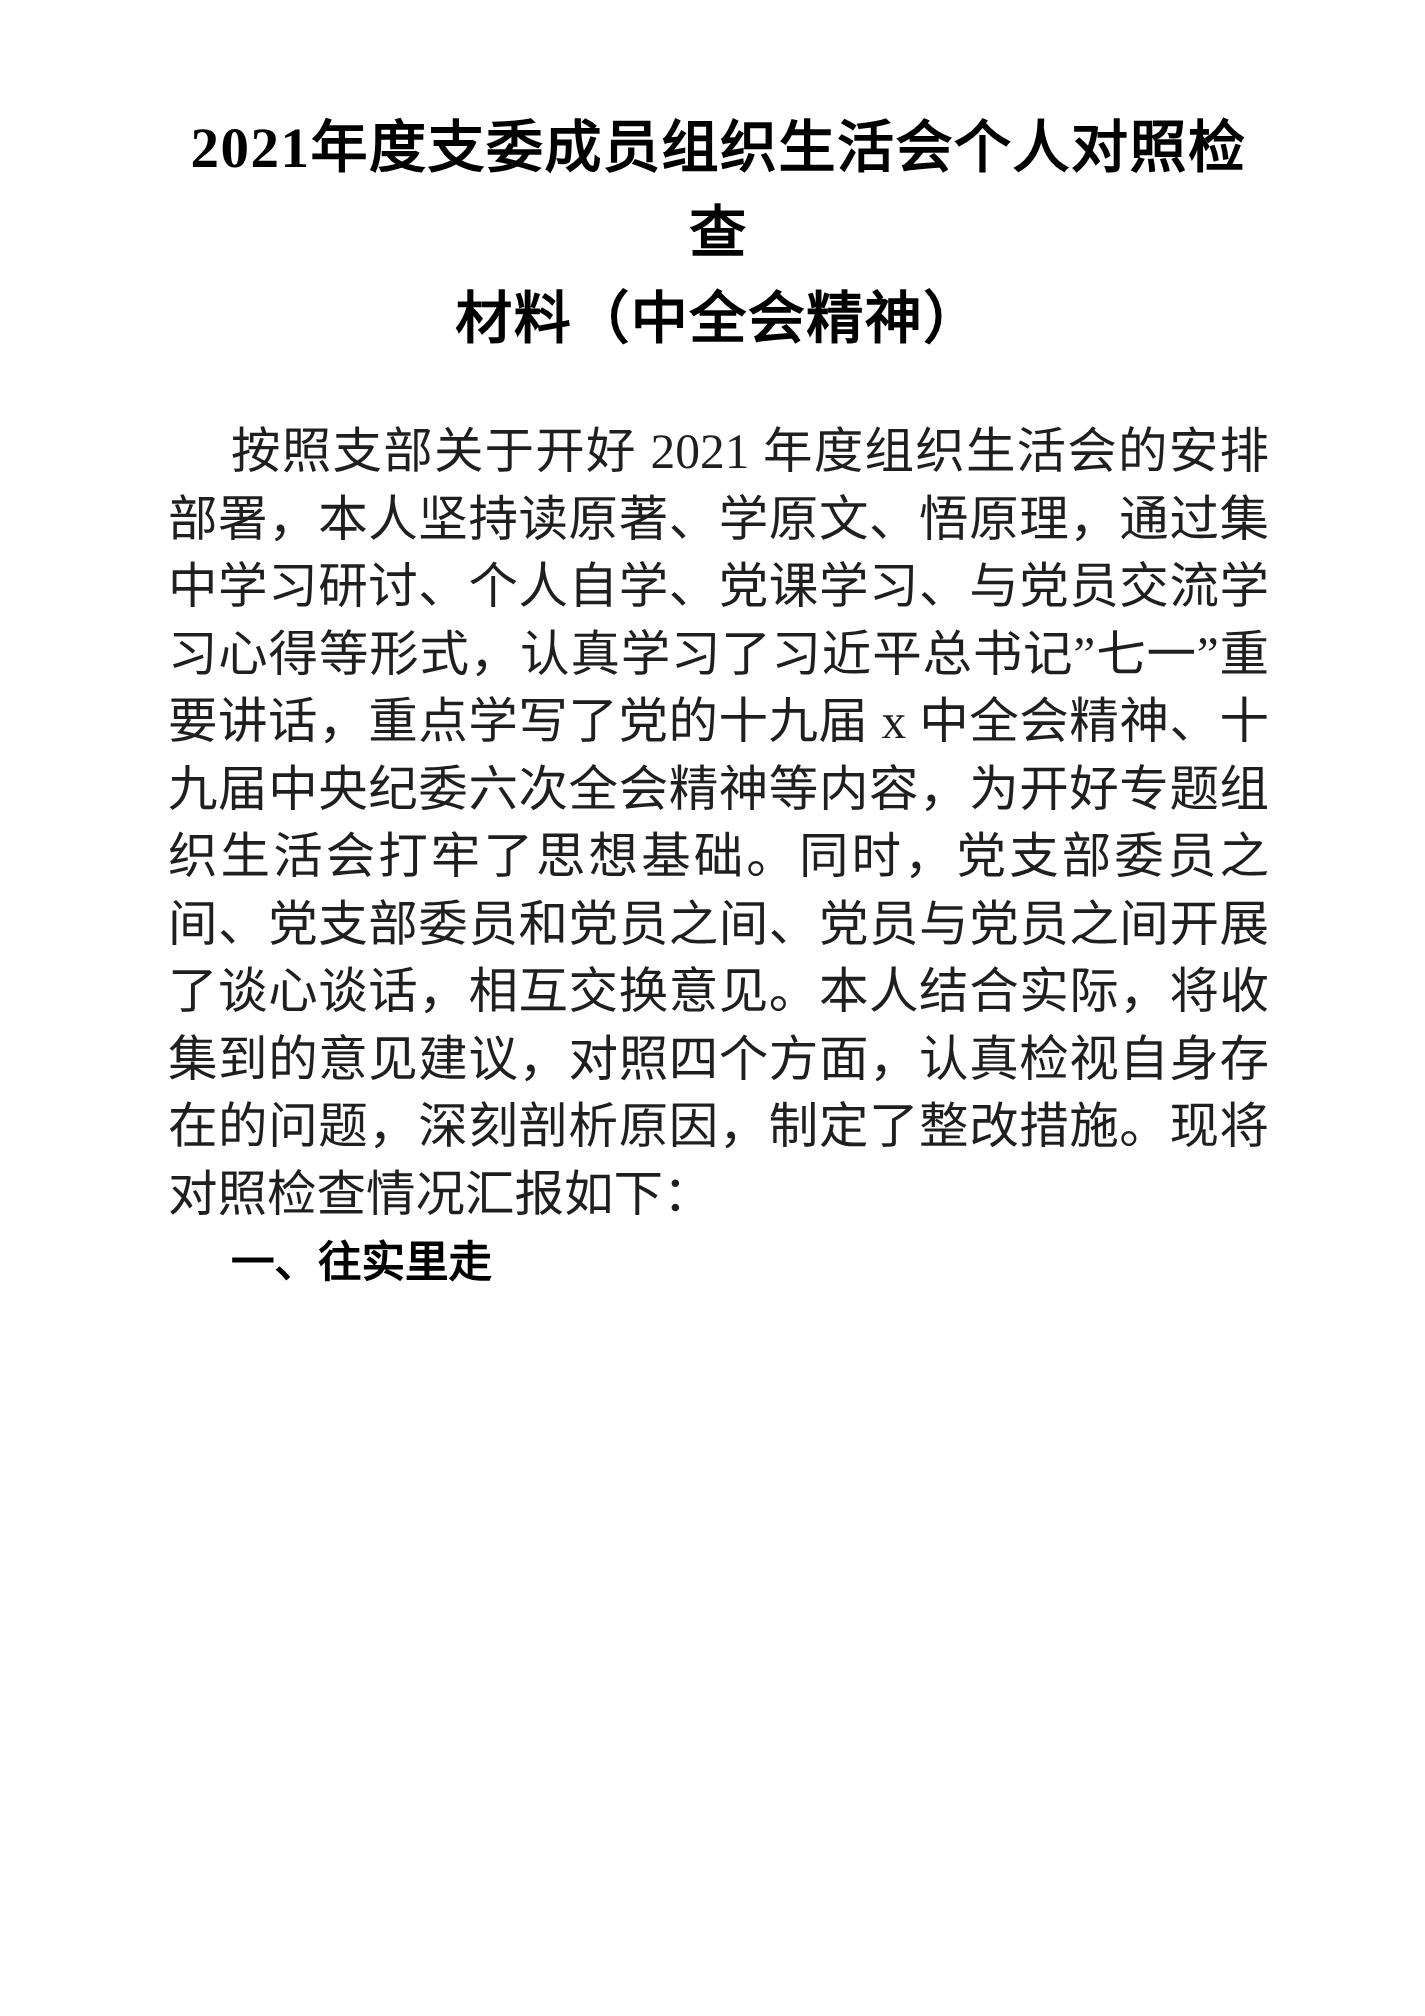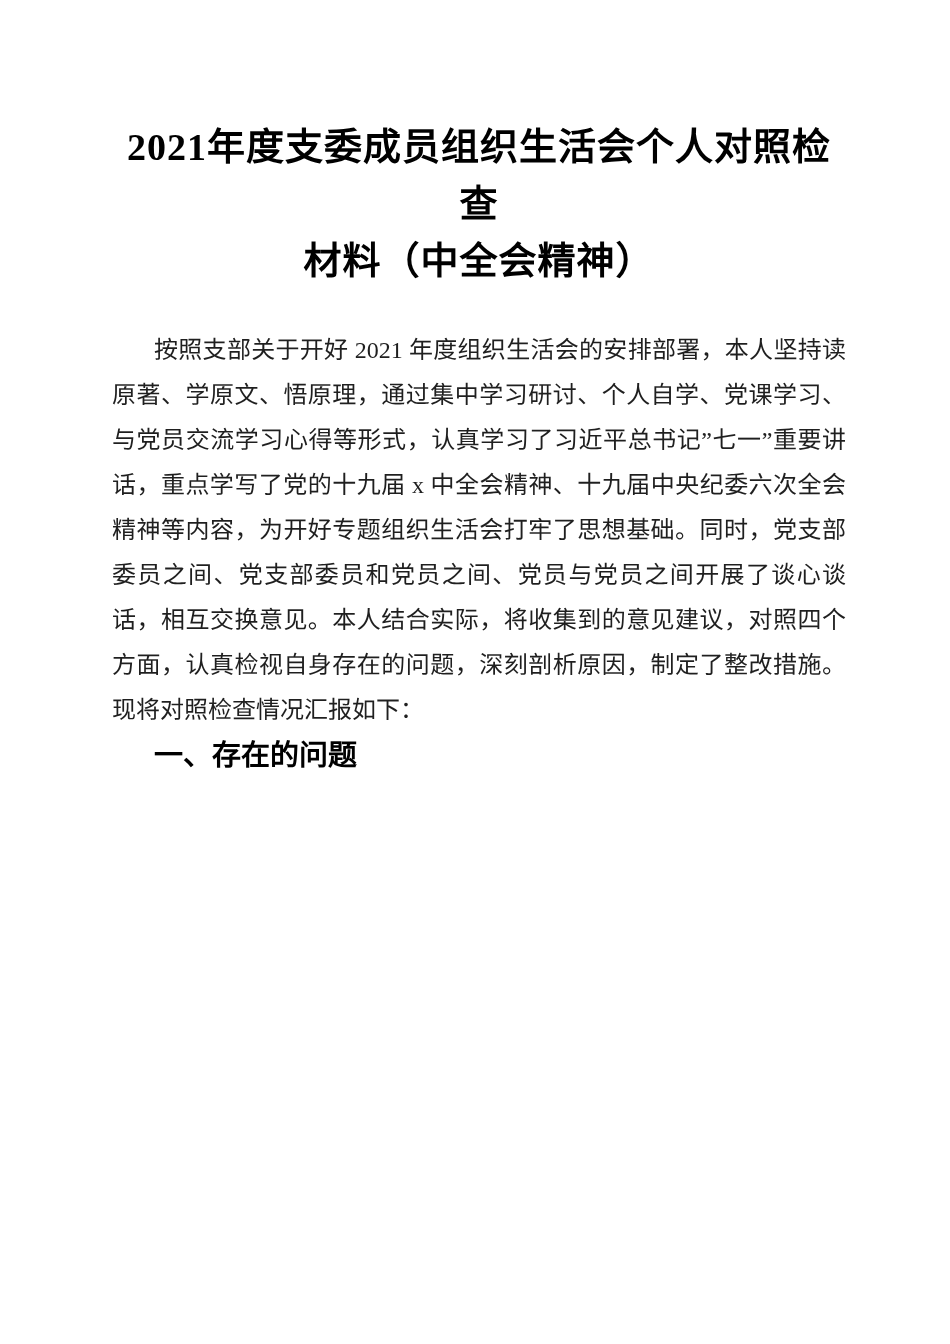--- a/index.html
+++ b/index.html
@@ -3,36 +3,36 @@
 <meta charset="utf-8">
 <style>
   * { margin: 0; padding: 0; box-sizing: border-box; }
   html, body { background: #ffffff; }
   .page {
     position: relative;
     width: 950px;
     height: 1344px;
     background: #ffffff;
     overflow: hidden;
-    padding: 119px 104px 0 112px;
+    padding: 71px 104px 0 112px;
     color: #1b1b1b;
     font-family: "Liberation Serif", "DejaVu Serif", serif;
   }
   .doc-title {
     text-align: center;
     font-size: 38px;
     font-weight: 700;
     line-height: 57px;
     margin-bottom: 38px;
     color: #000000;
     letter-spacing: 1px;
   }
   .title-line { display: block; }
   .body-para {
-    font-size: 24px;
+    font-size: 33px;
     line-height: 45px;
     text-align: justify;
     text-justify: inter-character;
     text-indent: 42px;
     color: #1f1f1f;
   }
   .section-heading {
     font-size: 29px;
     line-height: 45px;
     font-weight: 700;
@@ -45,15 +45,15 @@
 <body>
 
 <div class="page">
   <h1 class="doc-title">
     <span class="title-line">2021年度支委成员组织生活会个人对照检查</span>
     <span class="title-line">材料（中全会精神）</span>
   </h1>
 
   <p class="body-para">按照支部关于开好 2021 年度组织生活会的安排部署，本人坚持读原著、学原文、悟原理，通过集中学习研讨、个人自学、党课学习、与党员交流学习心得等形式，认真学习了习近平总书记”七一”重要讲话，重点学写了党的十九届 x 中全会精神、十九届中央纪委六次全会精神等内容，为开好专题组织生活会打牢了思想基础。同时，党支部委员之间、党支部委员和党员之间、党员与党员之间开展了谈心谈话，相互交换意见。本人结合实际，将收集到的意见建议，对照四个方面，认真检视自身存在的问题，深刻剖析原因，制定了整改措施。现将对照检查情况汇报如下：</p>
 
-  <h2 class="section-heading">一、存在的问题</h2>
+  <h2 class="section-heading">一、往实里走</h2>
 
 </div>
 
 </body></html>

